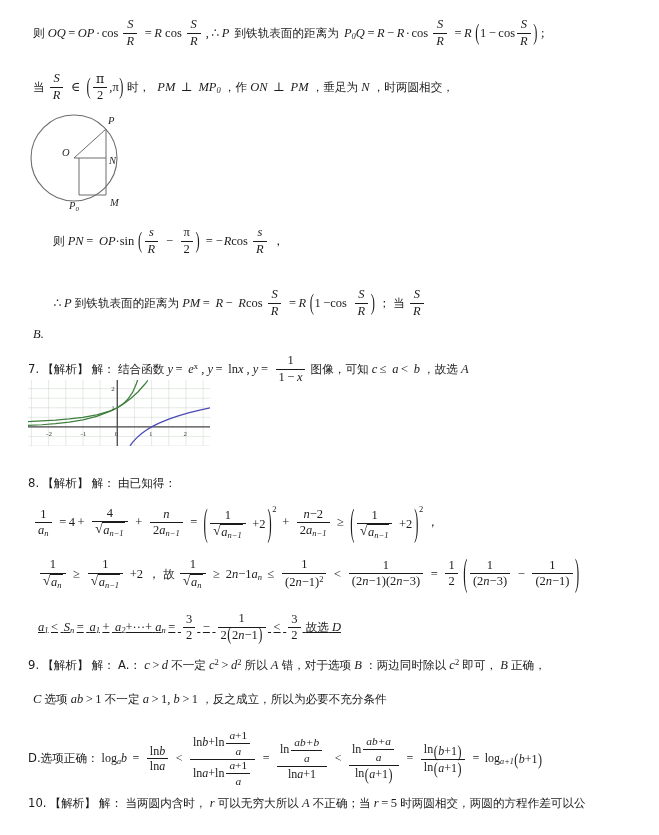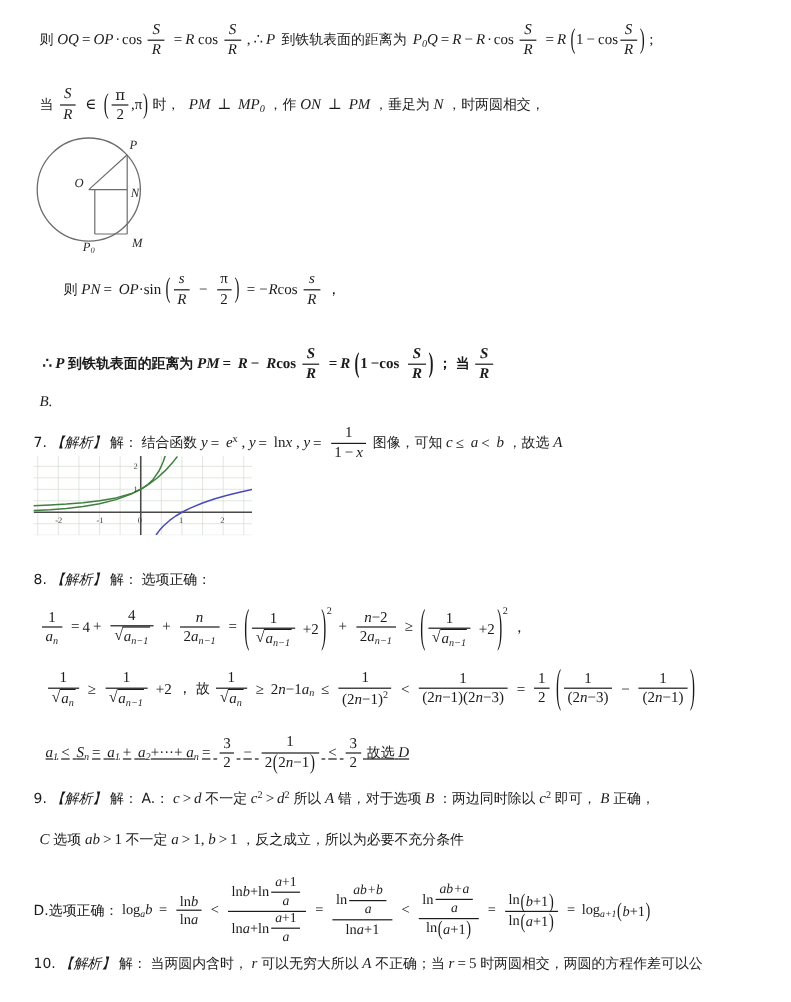--- a/index.html
+++ b/index.html
@@ -37,21 +37,21 @@
   .par.p2 > .pl,.par.p2 > .pr{transform:scaleY(1.9);}
   .par.p15 > .pl,.par.p15 > .pr{transform:scaleY(1.45);}
   .par > .body{display:inline-block;vertical-align:middle;}
 
   
   .sqrt{display:inline-block;position:relative;padding-left:7px;vertical-align:middle;}
   .sqrt::before{content:"\221A";position:absolute;left:0;top:-0.08em;font-size:1.08em;}
   .sqrt > .rad{display:inline-block;border-top:1px solid #1b1b1b;padding:0 1px;}
 
   
-  .brk{font-family:"DejaVu Sans","Liberation Sans",sans-serif;font-style:italic;}
+  .brk{font-family:"DejaVu Sans","Liberation Sans",sans-serif;}
 
   
   .figure{position:absolute;left:18px;top:108px;width:160px;height:104px;}
 
   
   .plot{position:absolute;left:28px;top:380px;width:182px;height:66px;}
 </style>
 </head>
 <body>
 
@@ -113,21 +113,21 @@
     <span class="par p2"><span class="pl">(</span><span class="body">
       <span class="fr"><span class="num it">s</span><span class="den it">R</span></span>
       <span class="op">−</span>
       <span class="fr"><span class="num up">π</span><span class="den up">2</span></span>
     </span><span class="pr">)</span></span>
     <span class="op">=</span><span class="it">−R</span><span class="up">cos</span>
     <span class="fr"><span class="num it">s</span><span class="den it">R</span></span>
     <span>，</span>
   </div>
 
-  <div class="ln" style="left:33px;top:288px;font-weight:bold;">
+  <div class="ln" style="left:51px;top:288px;">
     <span class="op">∴</span><span class="it">P</span>
     <span class="cn">到铁轨表面的距离为</span>
     <span class="it">PM</span><span class="op">=</span>
     <span class="it">R</span><span class="op">−</span>
     <span><span class="it">R</span><span class="up">cos</span></span>
     <span class="fr"><span class="num it">S</span><span class="den it">R</span></span>
     <span class="op">=</span><span class="it">R</span>
     <span class="par p2"><span class="pl">(</span><span class="body">
       <span>1</span><span class="op">−cos</span>
       <span class="fr"><span class="num it">S</span><span class="den it">R</span></span>
@@ -194,21 +194,21 @@
         <text x="155.46226415094335" y="55.869565217391305" font-family="Liberation Serif, serif" font-size="7" fill="#3a3a3a">2</text>
         <text x="83.28301886792453" y="30.23913043478261" font-family="Liberation Serif, serif" font-size="7" fill="#3a3a3a">1</text>
         <text x="83.28301886792453" y="11.108695652173914" font-family="Liberation Serif, serif" font-size="7" fill="#3a3a3a">2</text>
       </svg>
   </div>
 
   <div class="ln" style="left:28px;top:477px;">
     <span class="cn">8.</span>
     <span class="cn brk">【解析】</span>
     <span class="cn">解：</span>
-    <span class="cn">选项正确：</span>
+    <span class="cn">由已知得：</span>
   </div>
 
   <div class="ln" style="left:33px;top:505px;">
     <span class="fr"><span class="num">1</span><span class="den"><span class="it">a</span><span class="sub">n</span></span></span>
     <span class="op">=</span><span>4</span><span class="op">+</span>
     <span class="fr"><span class="num">4</span><span class="den"><span class="sqrt"><span class="rad"><span class="it">a</span><span class="sub">n−1</span></span></span></span></span>
     <span class="op">+</span>
     <span class="fr"><span class="num it">n</span><span class="den"><span>2</span><span class="it">a</span><span class="sub">n−1</span></span></span>
     <span class="op">=</span>
     <span class="par p3"><span class="pl">(</span><span class="body">

